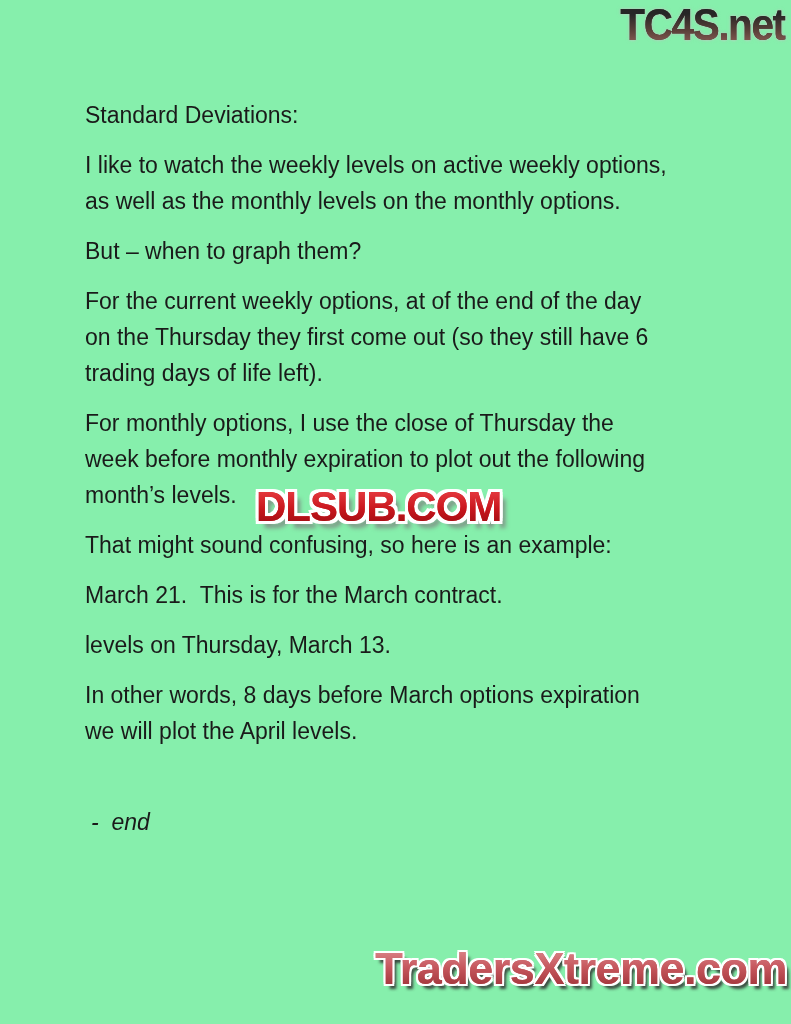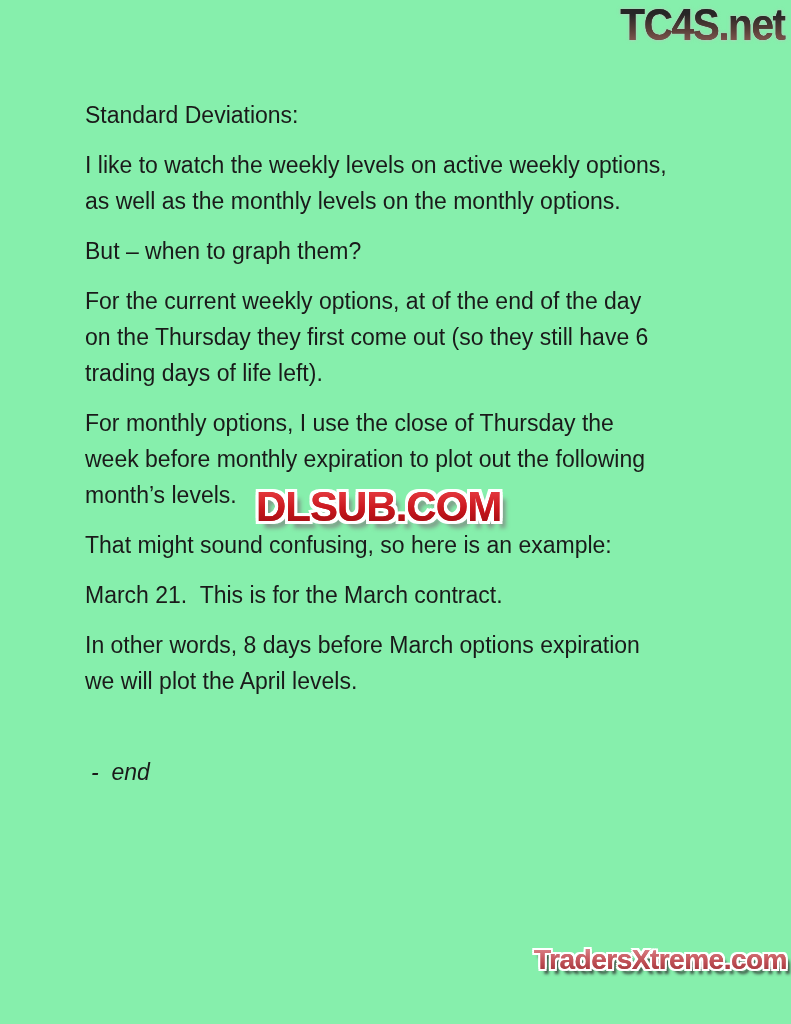--- a/index.html
+++ b/index.html
@@ -79,21 +79,21 @@
        6px  7px 4px rgba(125,125,125,0.8);
   }
   .wm-dlsub::after {
     background-image: linear-gradient(#e3363c 15%, #c8161d 55%, #9e0d13 95%);
   }
 
   
   .wm-traders {
     top: 946px;
     right: 4px;
-    font-size: 28px;
+    font-size: 45px;
     letter-spacing: -0.5px;
     color: #c4555b;
     text-shadow:
       -2px -2px 0 #ffffff,  2px -2px 0 #ffffff,
       -2px  2px 0 #ffffff,  2px  2px 0 #ffffff,
       -2px  0   0 #ffffff,  2px  0   0 #ffffff,
        0   -2px 0 #ffffff,  0    2px 0 #ffffff,
        4px  5px 3px rgba(45,45,45,0.85);
   }
   .wm-traders::after {
@@ -136,20 +136,21 @@
 
     <div class="para">
       <span class="line">That might sound confusing, so here is an example:</span>
     </div>
 
     <div class="para">
       <span class="line">March 21.  This is for the March contract.</span>
     </div>
 
     <div class="para">
+      <span class="line">levels on Thursday, March 13.</span>
     </div>
 
     <div class="para">
       <span class="line">In other words, 8 days before March options expiration</span>
       <span class="line">we will plot the April levels.</span>
     </div>
 
     <div class="para para-end">
       <span class="line">-  end</span>
     </div>

